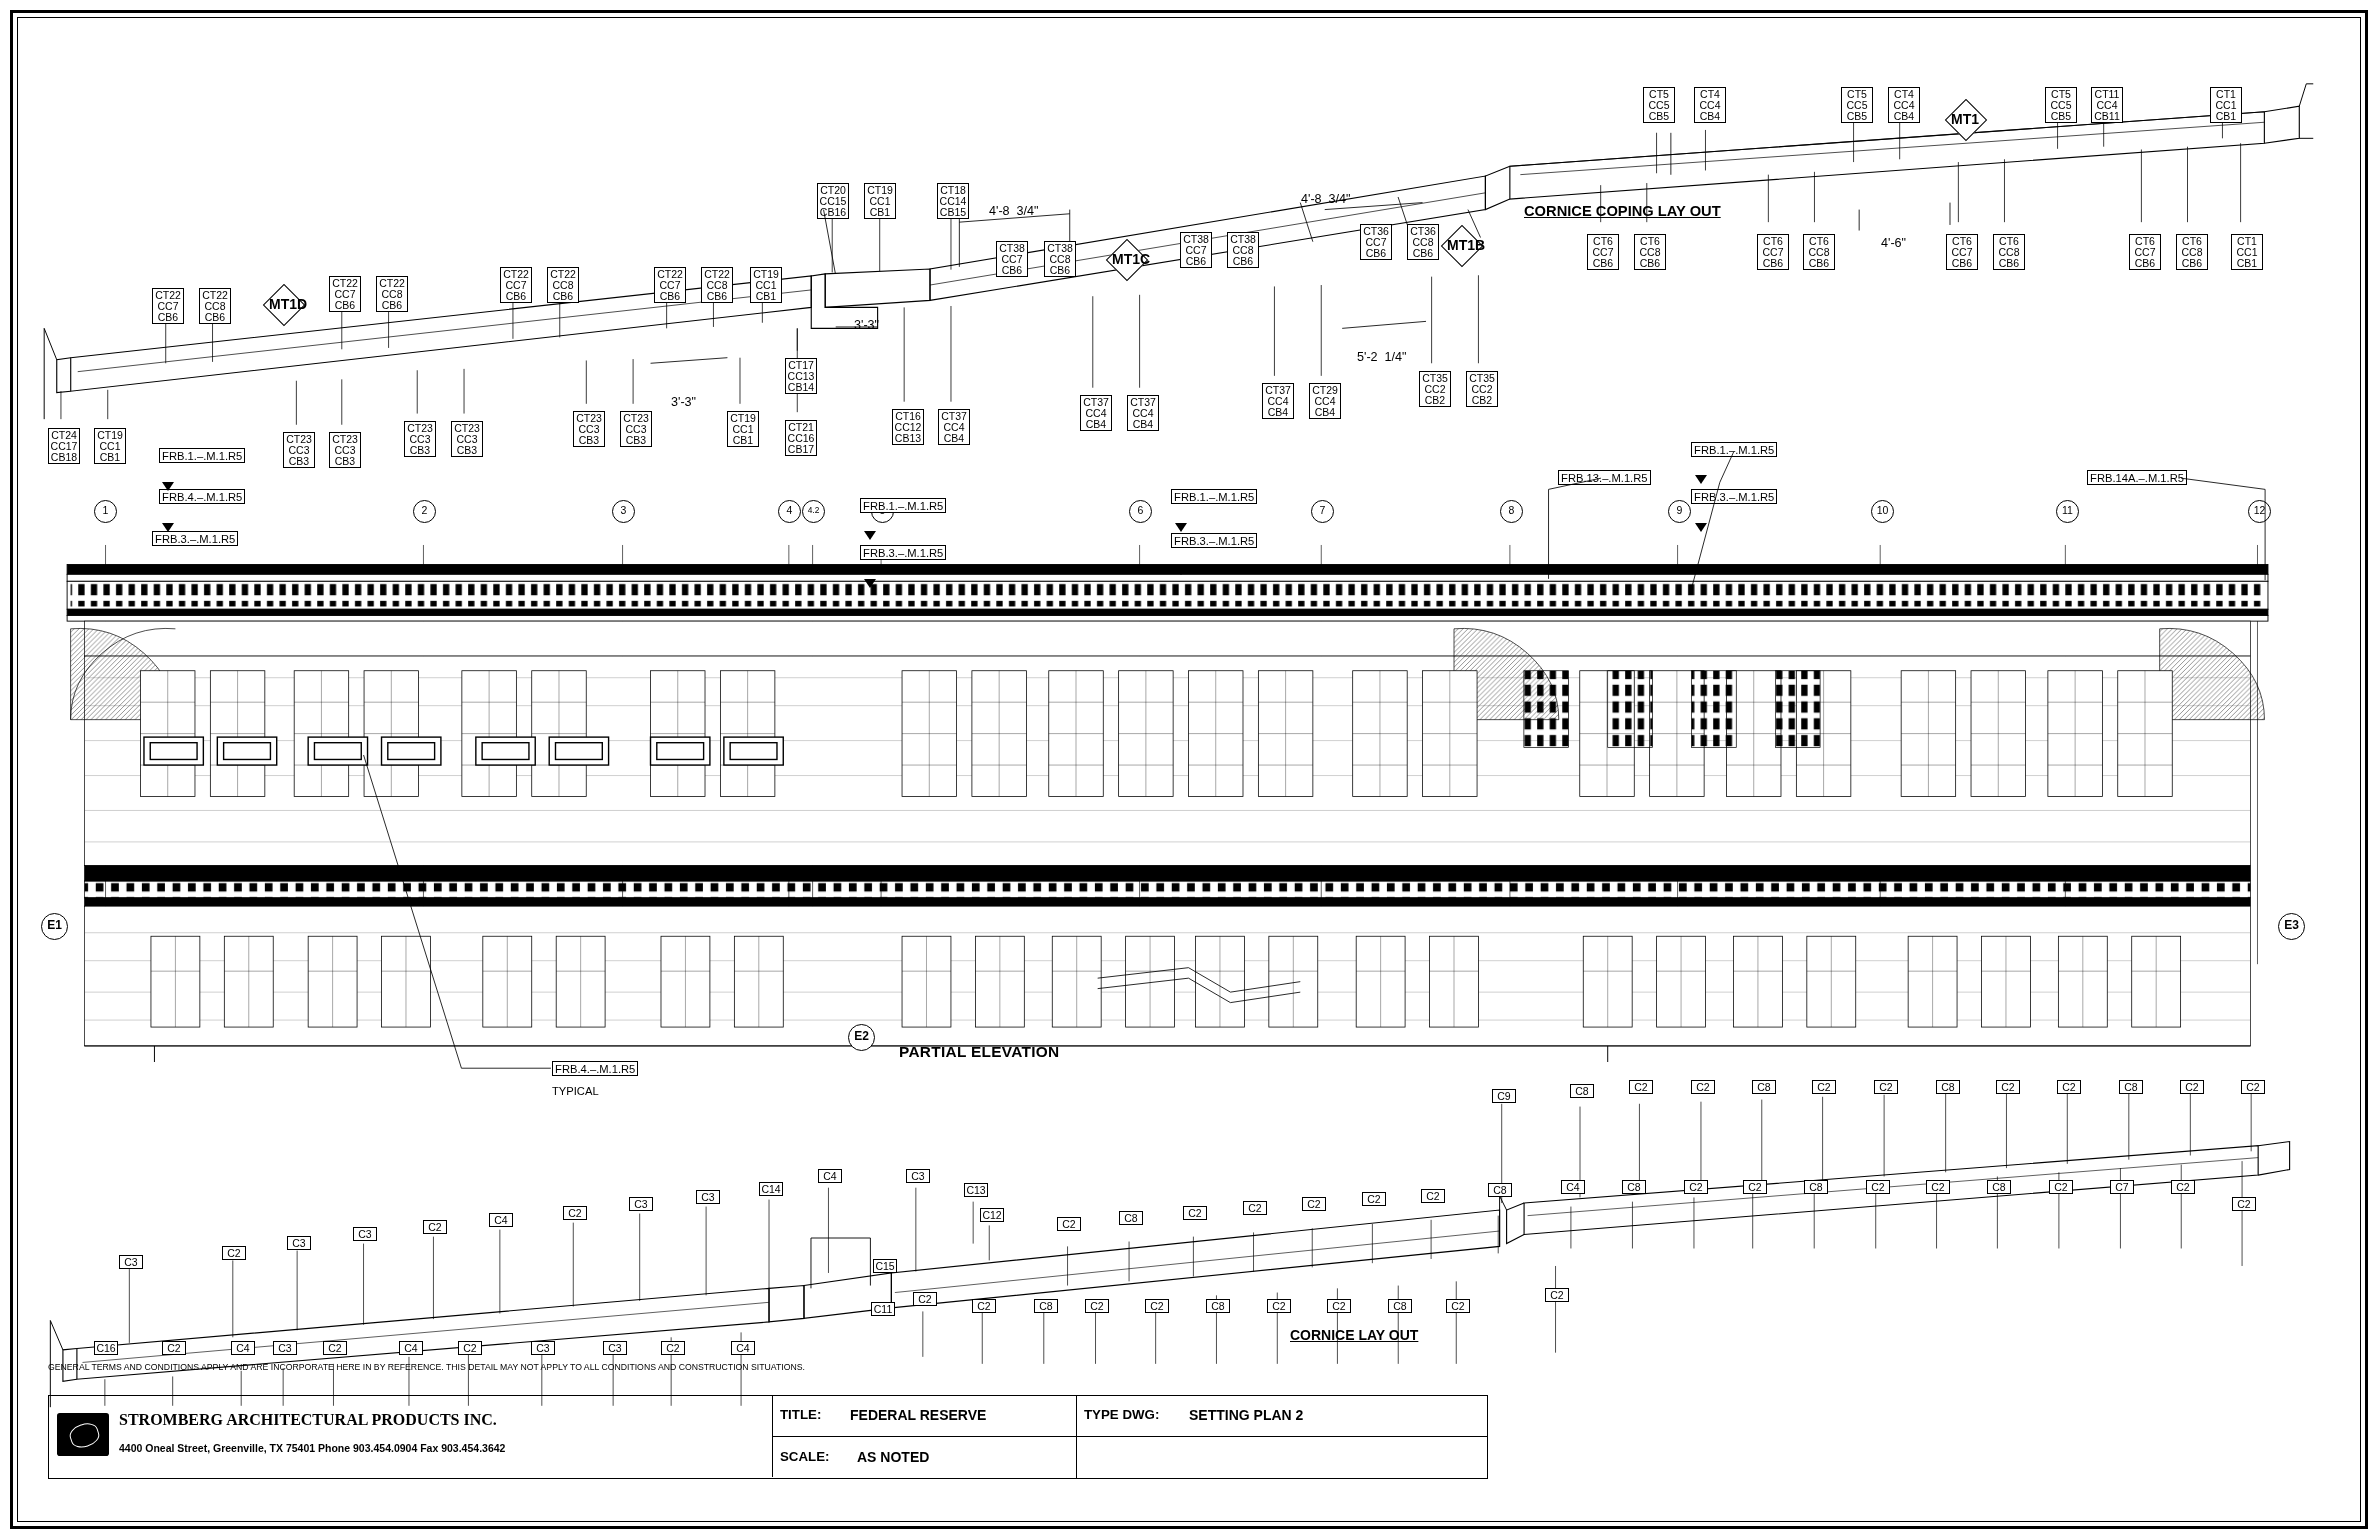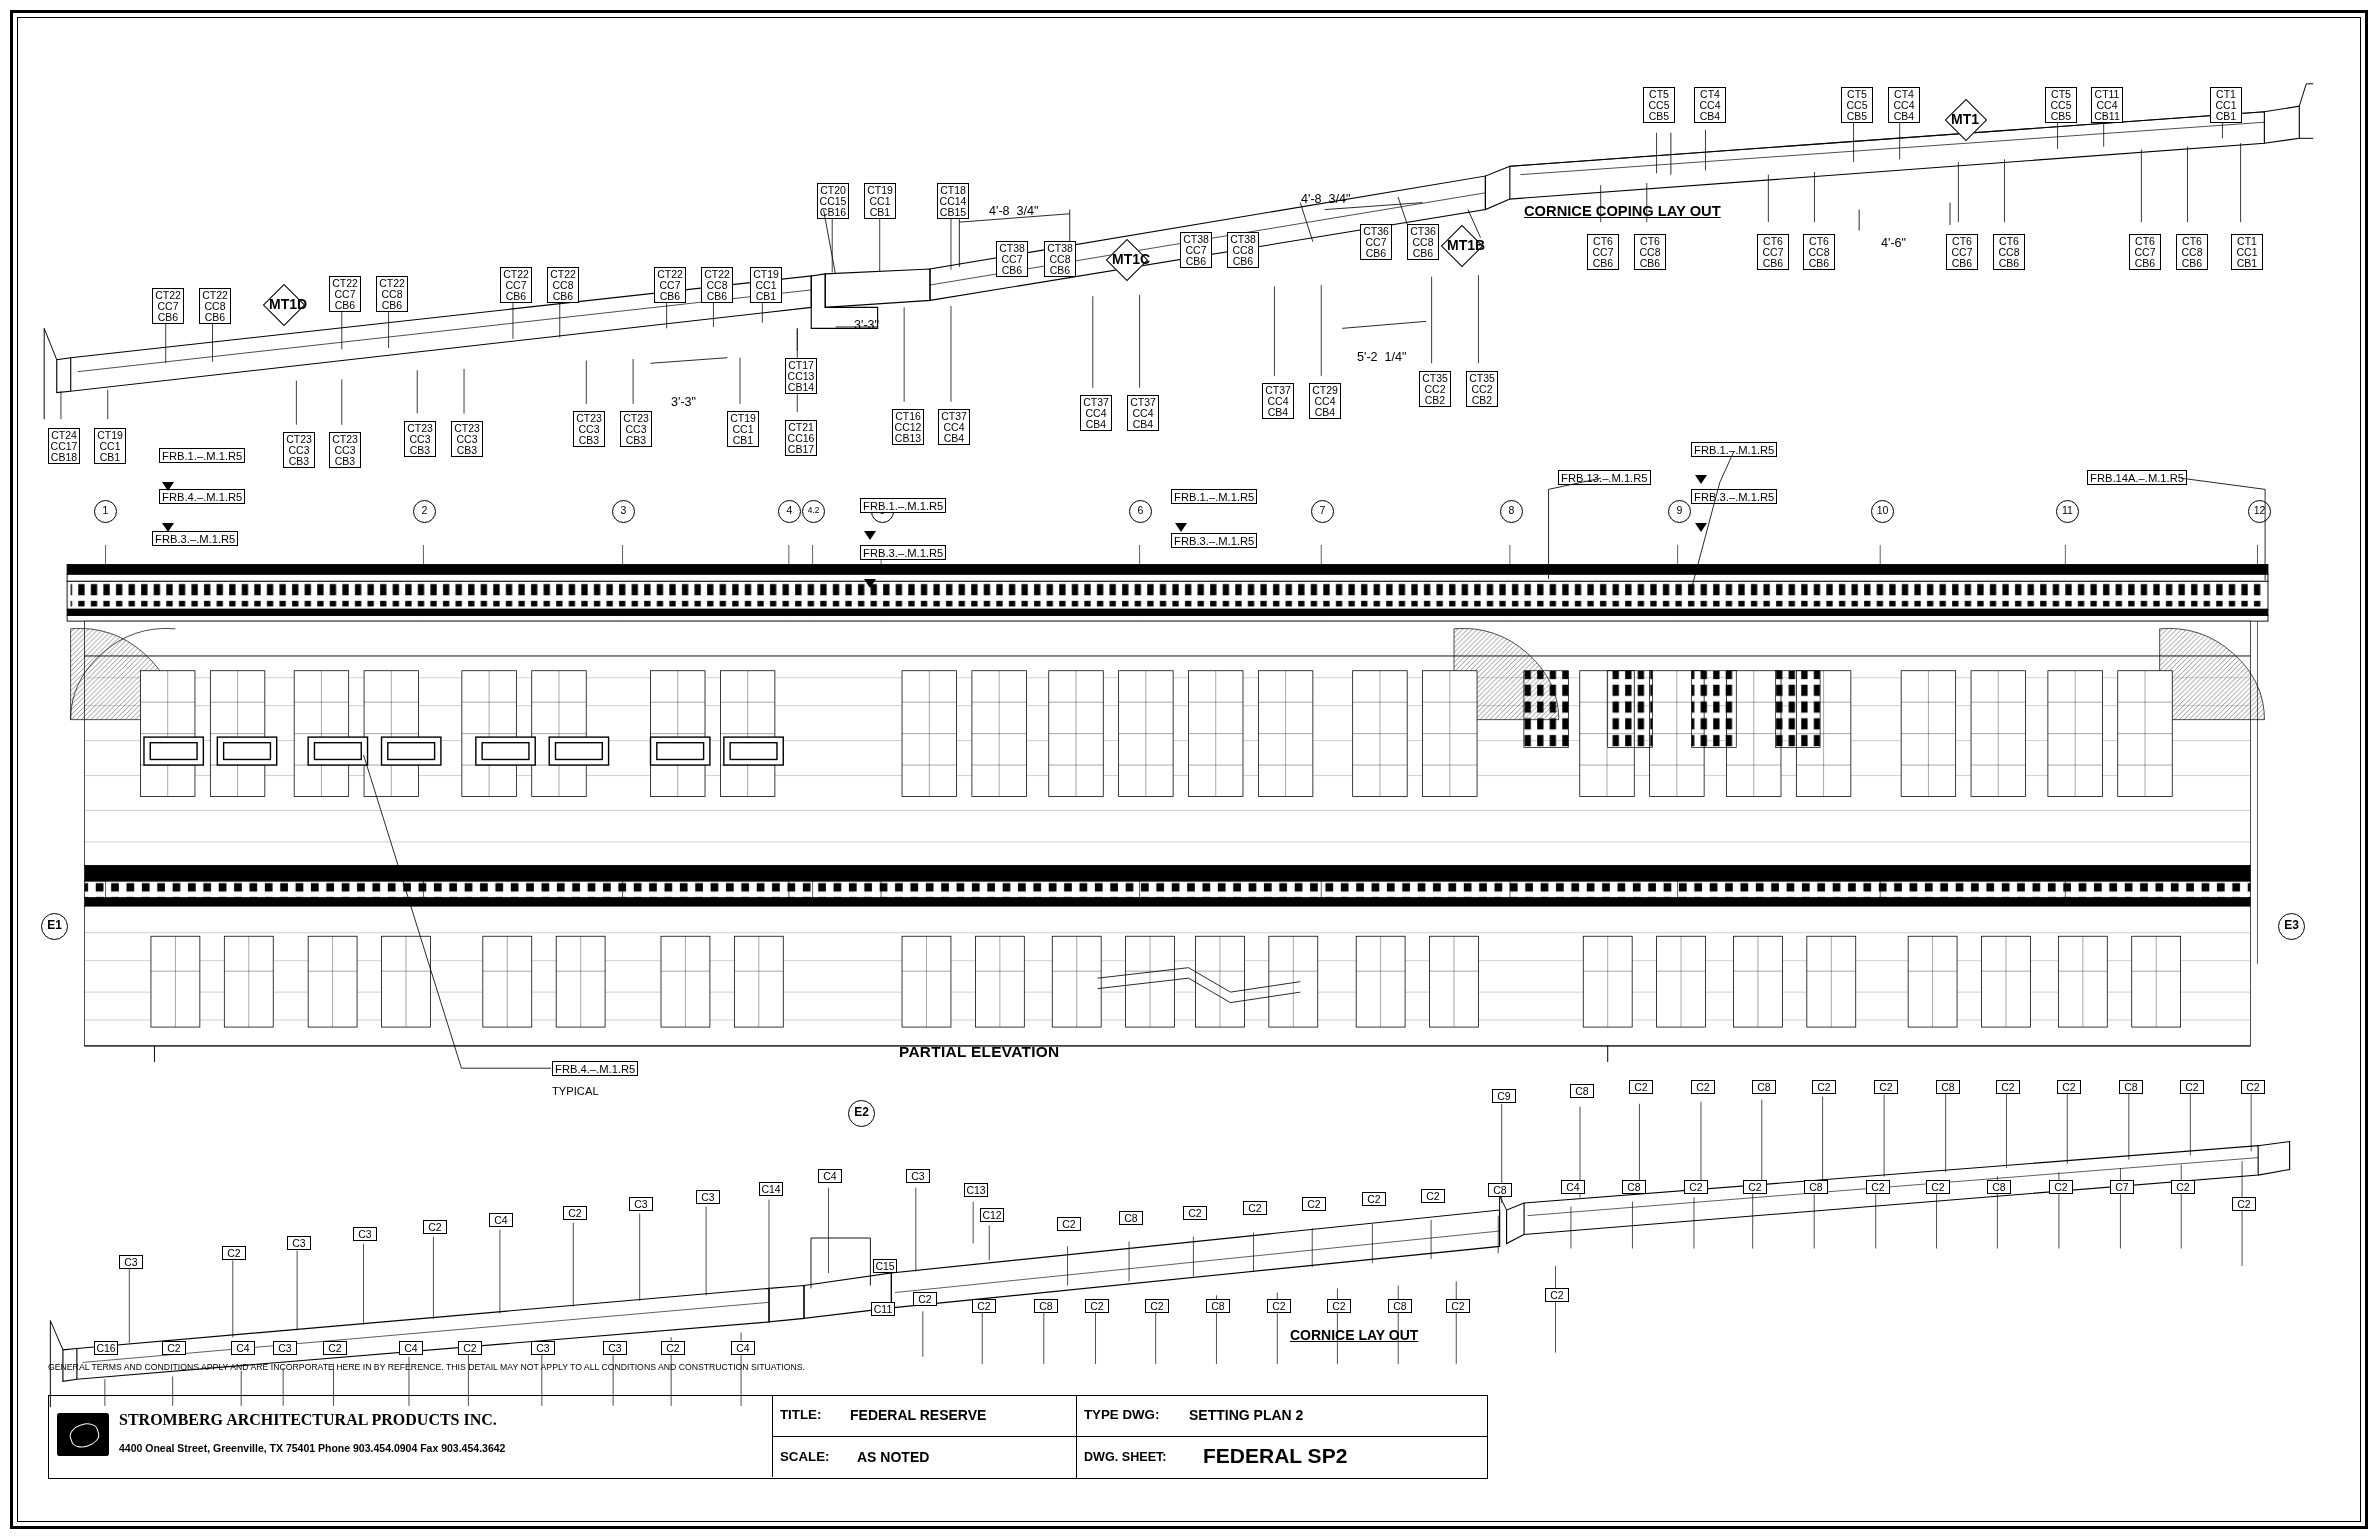--- a/index.html
+++ b/index.html
@@ -543,21 +543,21 @@
       <line x1="2857" y1="162" x2="2857" y2="265"></line>
       <line x1="2945" y1="156" x2="2945" y2="265"></line>
       <line x1="3033" y1="150" x2="3033" y2="265"></line>
       <line x1="3120" y1="145" x2="3120" y2="265"></line>
       <line x1="3207" y1="140" x2="3207" y2="290"></line>
     </g>
   </svg>
 
   <div class="lbl bold u" style="left:1290px; top:1327px; font-size:14px;">CORNICE LAY OUT</div>
 
-  <div class="bubE" style="left:848px; top:1100px;">E2</div>
+  <div class="bubE" style="left:848px; top:1024px;">E2</div>
   <div class="lbl bold" style="left:899px; top:1043px; font-size:15.4px; letter-spacing:0.3px;">PARTIAL ELEVATION</div>
   <div class="bubE" style="left:41px; top:913px;">E1</div>
   <div class="bubE" style="left:2278px; top:913px;">E3</div>
   <div class="lbl" style="left:552px; top:1085px; font-size:11.2px;">TYPICAL</div>
 
   <div id="layer-tags">
       <div class="tag tag3" style="left: 1643px; top: 87px;"><span class="l">CT5</span><span class="l">CC5</span><span class="l">CB5</span></div>
       <div class="tag tag3" style="left: 1694px; top: 87px;"><span class="l">CT4</span><span class="l">CC4</span><span class="l">CB4</span></div>
       <div class="tag tag3" style="left: 1841px; top: 87px;"><span class="l">CT5</span><span class="l">CC5</span><span class="l">CB5</span></div>
       <div class="tag tag3" style="left: 1888px; top: 87px;"><span class="l">CT4</span><span class="l">CC4</span><span class="l">CB4</span></div>
@@ -749,24 +749,20 @@
       <span style="position:absolute;left:77px;top:11.2px;font-size:14px;font-weight:bold;">FEDERAL RESERVE</span>
     </div>
     <div class="cell" style="left:724px;top:41px;width:304px;height:41px;border-right:1.7px solid #000;">
       <span style="position:absolute;left:7px;top:12px;font-size:13.3px;font-weight:bold;">SCALE:</span>
       <span style="position:absolute;left:84px;top:12px;font-size:14px;font-weight:bold;">AS NOTED</span>
     </div>
     <div class="cell" style="left:1028px;top:0;width:410px;height:41px;border-bottom:1.7px solid #000;">
       <span style="position:absolute;left:7px;top:11.2px;font-size:13.3px;font-weight:bold;">TYPE DWG:</span>
       <span style="position:absolute;left:112px;top:11.2px;font-size:14px;font-weight:bold;">SETTING PLAN 2</span>
     </div>
-    <div class="cell" style="left:1028px;top:41px;width:410px;height:41px;">
-      <span style="position:absolute;left:7px;top:12.6px;font-size:12.6px;font-weight:bold;">DWG. SHEET:</span>
-      <span style="position:absolute;left:126px;top:7px;font-size:21px;font-weight:bold;">FEDERAL SP2</span>
-    </div>
   </div>
 <svg width="2377" height="1538" style="position: absolute; left: 0px; top: 0px; pointer-events: none;" viewBox="0 0 3400 2200">
       <path d="M788,1528 L660,1528 L520,1080" stroke="#000" fill="none" stroke-width="1.2"></path>
       <path d="M2290,684 L2215,700 L2215,828" stroke="#000" fill="none" stroke-width="1.2"></path>
       <path d="M2480,646 L2460,690 L2420,840" stroke="#000" fill="none" stroke-width="1.2"></path>
       <path d="M3120,684 L3240,700 L3240,830" stroke="#000" fill="none" stroke-width="1.2"></path>
       <path d="M1178,300 L1195,392" stroke="#000" fill="none" stroke-width="1.2"></path>
       <path d="M2390,190 L2390,250" stroke="#000" fill="none" stroke-width="1.2"></path>
     </svg>
   </div>

